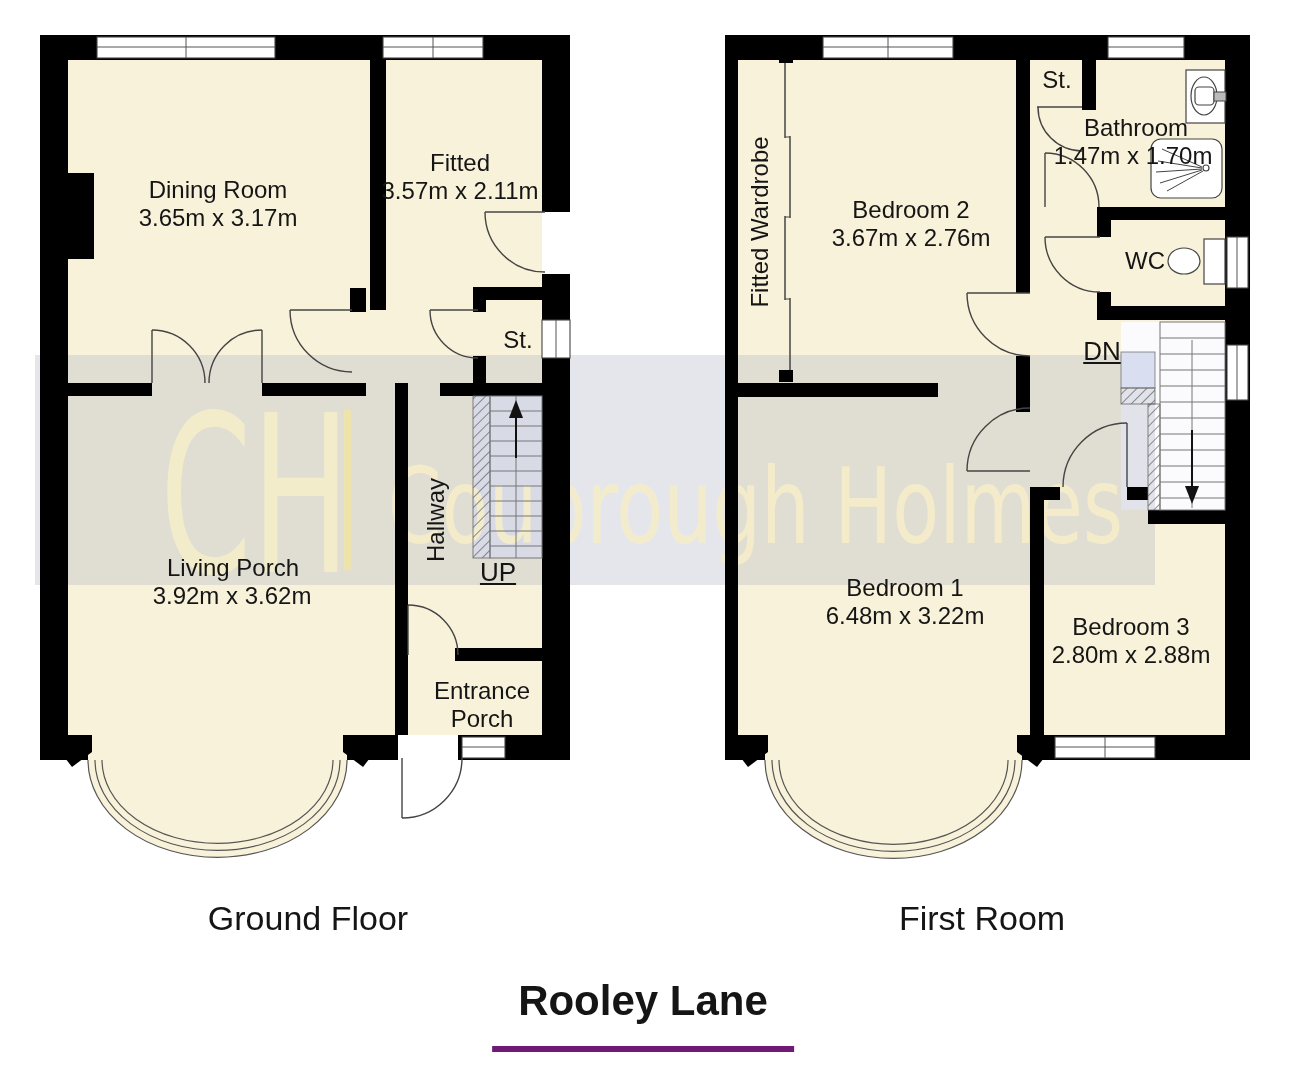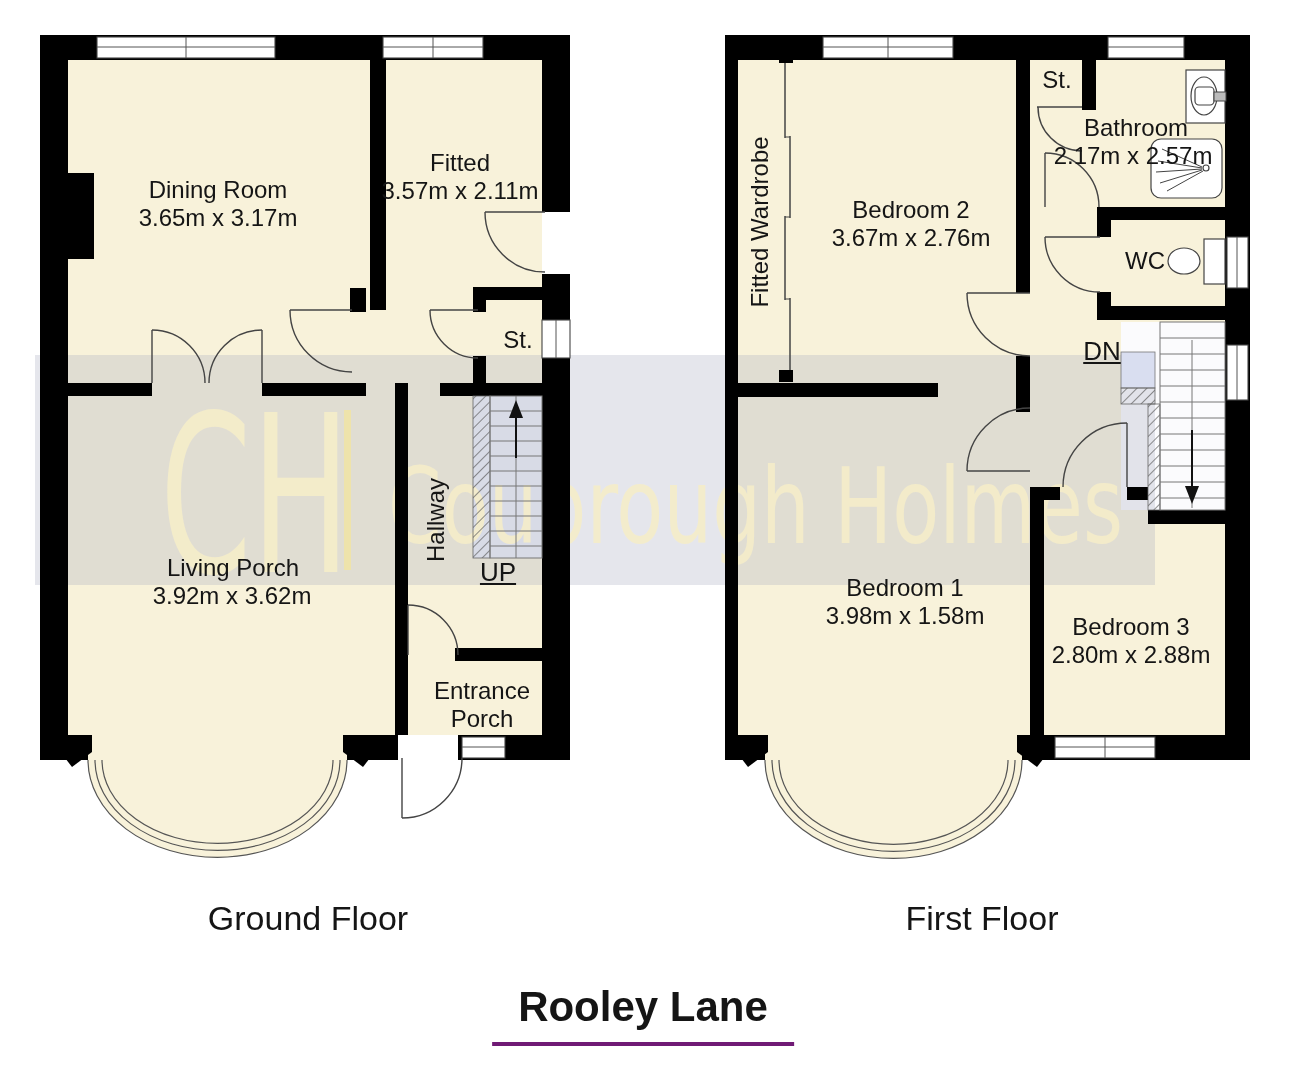--- a/index.html
+++ b/index.html
@@ -5,22 +5,22 @@
   html,body{margin:0;padding:0;background:#fff;}
   .canvas{position:relative;width:1290px;height:1080px;background:#fff;overflow:hidden;
           font-family:"Liberation Sans",sans-serif;}
   .canvas svg{position:absolute;left:0;top:0;}
   .lbl{position:absolute;font-size:24px;color:#151515;transform:translate(-50%,-50%);
        white-space:nowrap;text-align:center;line-height:28px;}
   .lbl.v{transform:translate(-50%,-50%) rotate(-90deg);}
   .lbl.wrap{white-space:normal;width:140px;}
   .lbl.stair{font-size:26px;text-decoration:underline;}
   .lbl.floor{font-size:34px;}
-  .lbl.title{font-size:42px;font-weight:bold;border-bottom:4px solid #701a75;
-             padding:0 26px 12px;line-height:46px;text-align:center;}
+  .lbl.title{font-size:42px;font-weight:bold;border-bottom:6px solid #701a75;
+             padding:0 26px 22px;line-height:46px;text-align:center;}
   .wall{fill:var(--wall,#000);}
   .doorline{stroke:#444;stroke-width:1.4;fill:none;}
   .winframe{fill:#fff;stroke:#444;stroke-width:1.1;}
   .winline{stroke:#555;stroke-width:1;}
   .tread{stroke:#777;stroke-width:1;}
   .bayline{stroke:#555;stroke-width:1.2;fill:none;}
 </style>
 </head>
 <body>
 
@@ -307,27 +307,27 @@
   <div class="lbl wrap" style="left:482px;top:705px">Entrance Porch</div>
 
   <div class="lbl v" style="left:760px;top:222px">Fitted Wardrobe</div>
 
   <div class="lbl" style="left:911px;top:210px">Bedroom 2</div>
   <div class="lbl" style="left:911px;top:238px">3.67m x 2.76m</div>
 
   <div class="lbl" style="left:1057px;top:80px">St.</div>
 
   <div class="lbl" style="left:1136px;top:128px">Bathroom</div>
-  <div class="lbl" style="left:1133px;top:156px">2.17m x 2.57m</div>
+  <div class="lbl" style="left:1133px;top:156px">1.47m x 1.70m</div>
 
   <div class="lbl" style="left:1145px;top:261px">WC</div>
   <div class="lbl stair" style="left:1102px;top:351px">DN</div>
 
   <div class="lbl" style="left:905px;top:588px">Bedroom 1</div>
-  <div class="lbl" style="left:905px;top:616px">3.98m x 1.58m</div>
+  <div class="lbl" style="left:905px;top:616px">6.48m x 3.22m</div>
 
   <div class="lbl" style="left:1131px;top:627px">Bedroom 3</div>
   <div class="lbl" style="left:1131px;top:655px">2.80m x 2.88m</div>
 
-  <div class="lbl floor" style="left:982px;top:918px">First Floor</div>
+  <div class="lbl floor" style="left:982px;top:918px">First Room</div>
 
   <div class="lbl title" style="left:643px;top:1015px">Rooley Lane</div>
 </div>
 
 </body></html>

